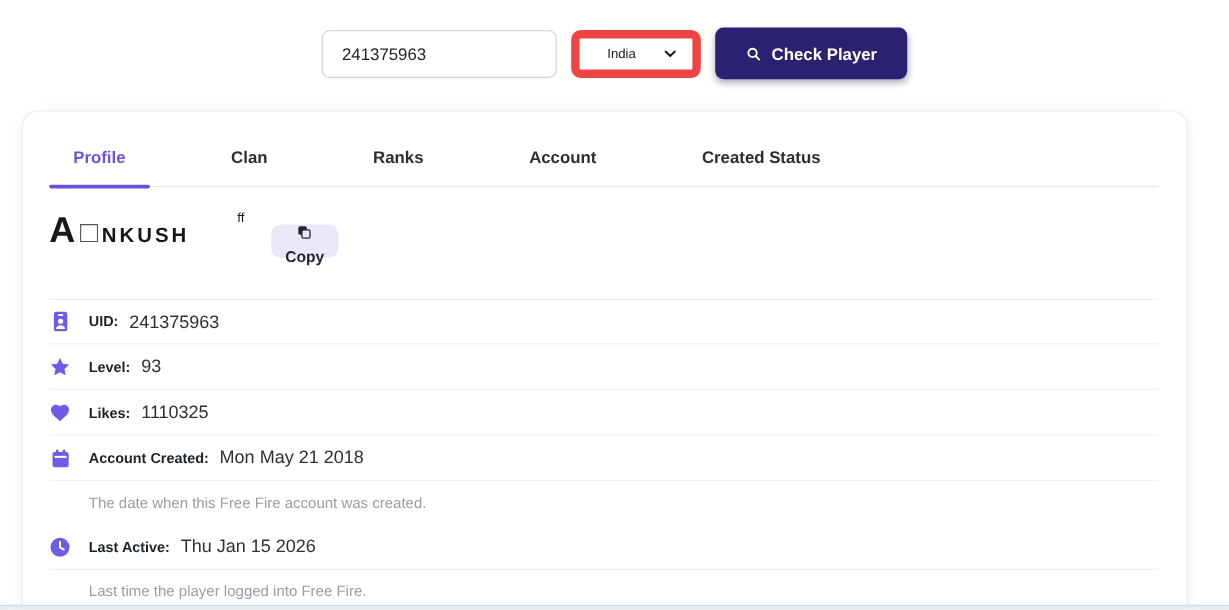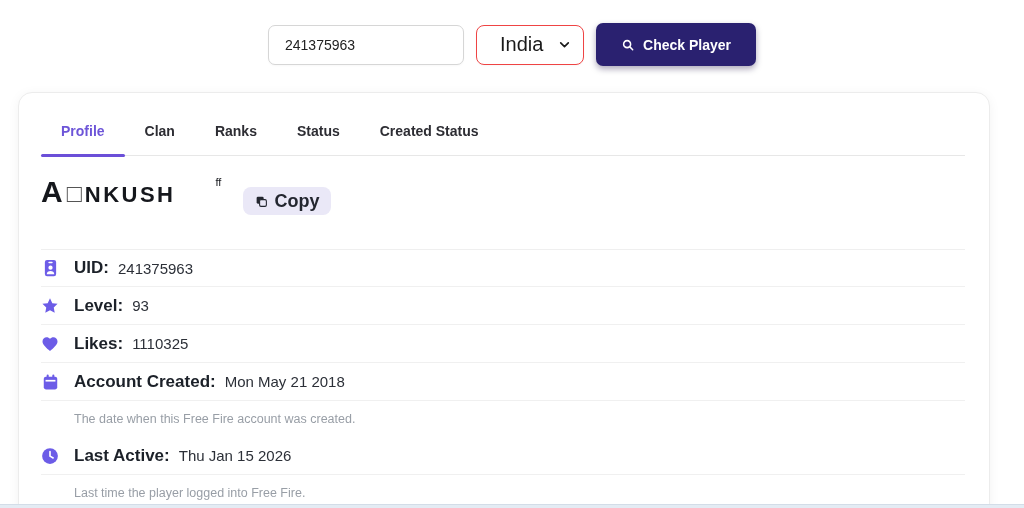--- a/index.html
+++ b/index.html
@@ -5,65 +5,65 @@
   * { margin: 0; padding: 0; box-sizing: border-box; }
   html, body { width: 1024px; height: 508px; overflow: hidden; background: #ffffff;
     font-family: "Liberation Sans", sans-serif; color: #222; }
 
   
   .topbar { display: flex; justify-content: center; align-items: center;
     padding-top: 23px; gap: 12px; }
   .uid-input { width: 196px; height: 40px; border: 1px solid #d6d6d6; border-radius: 7px;
     padding: 0 16px; font-size: 14px; color: #222; outline: none;
     font-family: "Liberation Sans", sans-serif; box-shadow: 0 1px 2px rgba(0,0,0,0.03); }
-  .region-select { width: 108px; height: 40px; border: 1px solid #ef4444; border-radius: 8px;
+  .region-select { width: 108px; height: 40px; border: 7px solid #ef4444; border-radius: 8px;
     display: flex; align-items: center; justify-content: space-between;
-    padding: 0 12px 0 23px; font-size: 20px; color: #1a1a1a; background: #fff;
+    padding: 0 12px 0 23px; font-size: 11px; color: #1a1a1a; background: #fff;
     cursor: pointer; box-shadow: 0 1px 2px rgba(0,0,0,0.03); }
   .check-btn { height: 43px; padding: 0 25px; border: none; border-radius: 7px;
     background: #2a2170; color: #ffffff; font-size: 14px; font-weight: 700;
     display: flex; align-items: center; gap: 8px; cursor: pointer;
     font-family: "Liberation Sans", sans-serif;
     box-shadow: 0 3px 6px rgba(20,10,60,0.35); text-align: center; }
 
   
   .card { position: absolute; left: 18px; top: 92px; width: 972px; height: 460px;
     background: #fff; border: 1px solid #ececec; border-radius: 14px;
     box-shadow: 0 2px 12px rgba(0,0,0,0.05);
     padding: 28px 24px 0 22px; }
 
   
-  .tab-bar { display: flex; border-bottom: 1px solid #e7e7e7; }
+  .tab-bar { display: flex; border-bottom: 1px solid #e7e7e7; gap: 48px; }
   .tab { padding: 0 20px 14px; font-size: 14px; font-weight: 700; color: #2d2d33;
     cursor: pointer; position: relative; line-height: 20px; }
   .tab.active { color: #6d55d8; }
   .tab.active::after { content: ""; position: absolute; left: 0; right: 0; bottom: -2px;
     height: 3px; border-radius: 2px; background: #6b4fd8; }
 
   
   .name-row { display: flex; align-items: flex-start; margin-top: 18px; height: 44px; }
   .player-name { font-weight: 800; color: #15171c; line-height: 34px; white-space: nowrap; }
   .name-first { font-size: 30px; letter-spacing: 1px; }
   .name-box { font-size: 25px; font-weight: 400; color: #555; margin: 0 3px; }
-  .name-rest { font-size: 22px; letter-spacing: 2.5px; }
+  .name-rest { font-size: 17px; letter-spacing: 2.5px; }
   .name-suffix { font-size: 11px; font-weight: 400; color: #15171c; margin-left: 40px;
     margin-top: 2px; }
   .copy-btn { margin-left: 22px; margin-top: 13px; height: 28px; padding: 0 12px;
     background: #eae8f7; border: none; border-radius: 8px; display: flex;
-    align-items: center; gap: 6px; font-size: 18px; font-weight: 700; color: #23262f;
-    cursor: pointer; font-family: "Liberation Sans", sans-serif; }
+    align-items: center; gap: 6px; font-size: 13px; font-weight: 700; color: #23262f;
+    cursor: pointer; font-family: "Liberation Sans", sans-serif; flex-direction: column; }
 
   
   .info-list { margin-top: 31px; }
   .info-row { display: flex; align-items: center; height: 38px;
     border-bottom: 1px solid #f0f0f0; }
   .info-row.first { border-top: 1px solid #efefef; }
   .row-icon { width: 18px; height: 18px; margin-right: 15px; display: flex;
     align-items: center; justify-content: center; flex: none; }
-  .row-label { font-size: 17px; font-weight: 700; color: #1c2129; }
+  .row-label { font-size: 12px; font-weight: 700; color: #1c2129; }
   .row-value { font-size: 15px; color: #2c3038; margin-left: 9px; }
   .desc-row { display: flex; align-items: center; height: 36px; padding-left: 33px;
     font-size: 12.5px; color: #989ea6; }
 
   .bottom-strip { position: absolute; left: 0; bottom: 0; width: 1024px; height: 4px;
     background: #e4ecf4; border-top: 1px solid #d3dde8; }
 </style>
 </head>
 <body>
 
@@ -87,21 +87,21 @@
     <span>Check Player</span>
   </button>
 </div>
 
 <div class="card">
 
   <div class="tab-bar">
     <div class="tab active">Profile</div>
     <div class="tab">Clan</div>
     <div class="tab">Ranks</div>
-    <div class="tab">Status</div>
+    <div class="tab">Account</div>
     <div class="tab">Created Status</div>
   </div>
 
   <div class="name-row">
     <h1 class="player-name">
       <span class="name-first">A</span><span class="name-box">□</span><span class="name-rest">NKUSH</span>
     </h1>
     <span class="name-suffix">ff</span>
     <button class="copy-btn">
       <span style="display:flex;">

